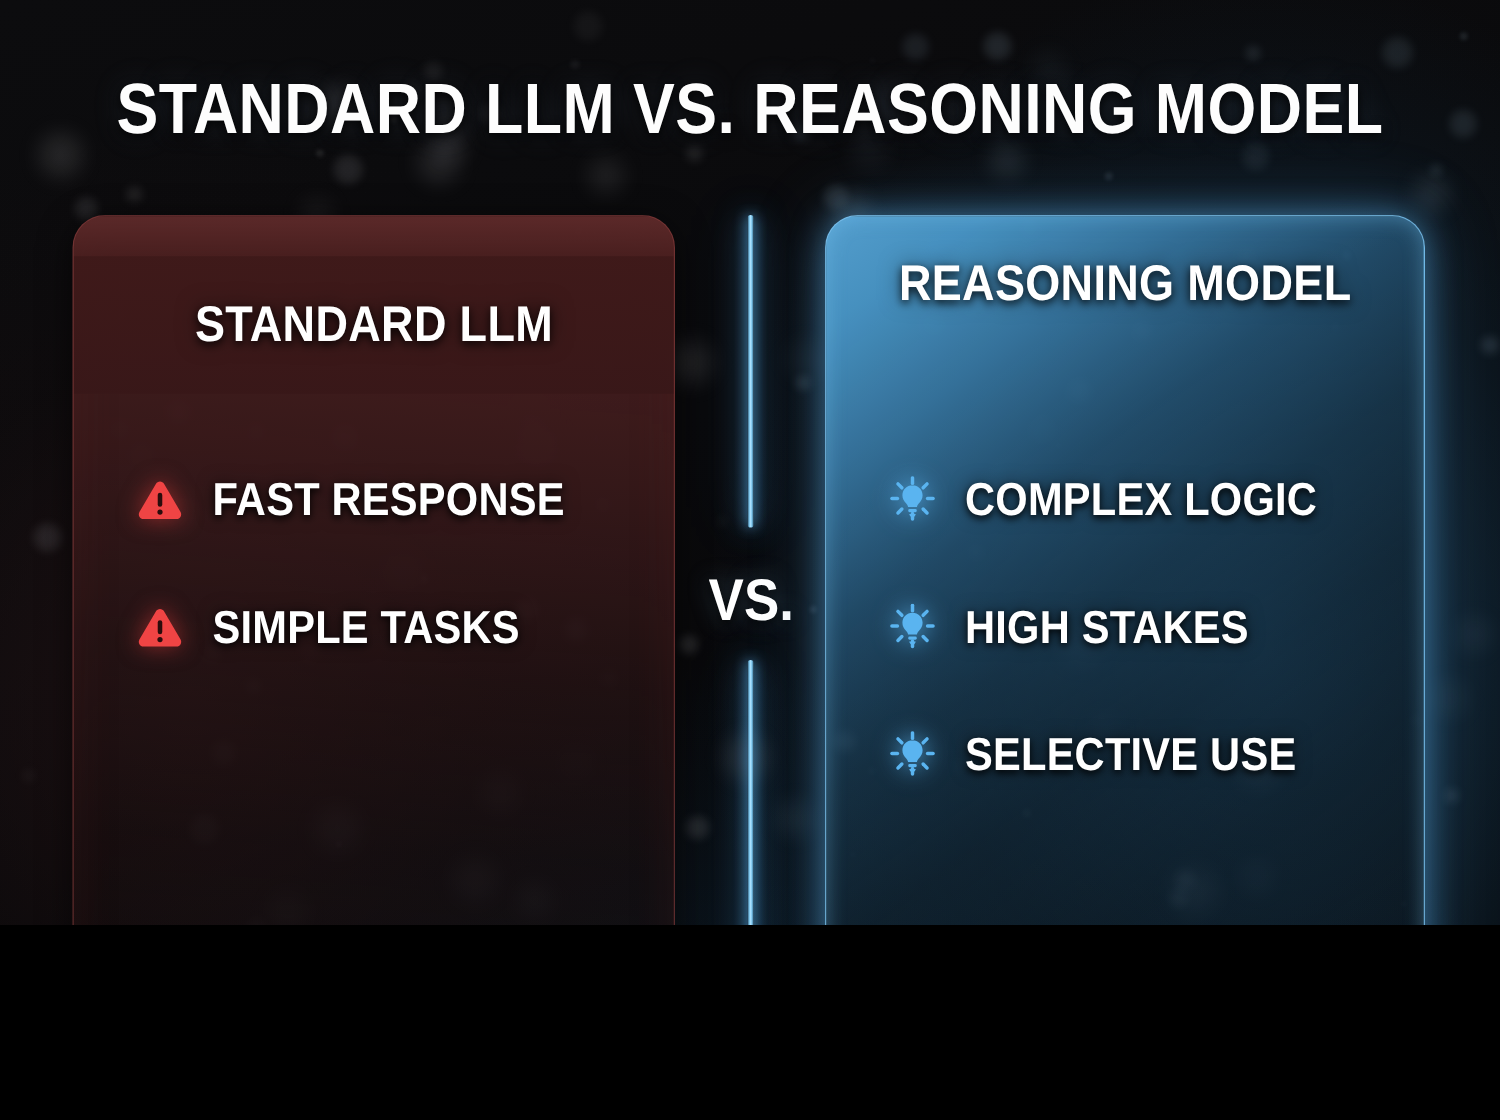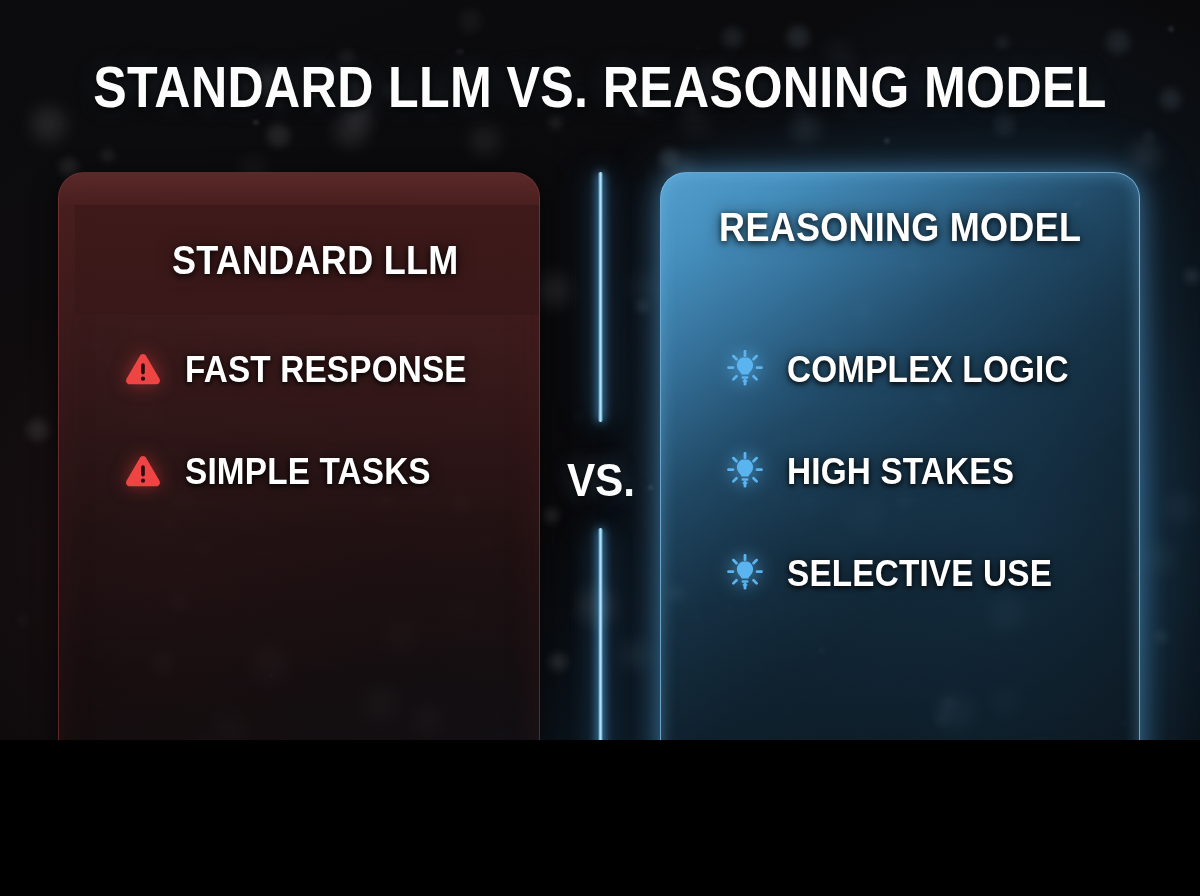--- a/index.html
+++ b/index.html
@@ -57,21 +57,21 @@
       linear-gradient(184deg,
         rgba(78,34,34,0.96) 0%,
         rgba(72,31,31,0.95) 13%,
         rgba(58,26,27,0.86) 34%,
         rgba(40,20,21,0.70) 56%,
         rgba(26,15,16,0.55) 76%,
         rgba(18,12,13,0.48) 100%);
     box-shadow:0 0 34px rgba(90,30,30,0.25) inset, 0 6px 26px rgba(0,0,0,0.6);
   }
   #panel-left .panel-head{
-    position:absolute; left:16px; top:32px; width:100%; height:110px;
+    position:absolute; left:0; top:32px; width:100%; height:110px;
     background:linear-gradient(180deg, rgba(62,25,25,0.92) 0%, rgba(56,23,24,0.88) 100%);
     display:flex; align-items:center; justify-content:center;
   }
   #panel-left .panel-head-glow{
     position:absolute; left:0; top:0; width:100%; height:32px;
     background:linear-gradient(180deg, rgba(96,44,44,0.75) 0%, rgba(74,31,31,0.6) 100%);
   }
 
   
   #panel-right{
@@ -106,23 +106,23 @@
     text-shadow:0 2px 7px rgba(0,0,0,0.85), 0 0 18px rgba(0,0,0,0.5);
     white-space:nowrap;
   }
 
   
   .list{
     position:absolute; left:0; top:176px; width:100%;
     display:flex; flex-direction:column;
   }
   .list-item{
-    display:flex; align-items:flex-start;
+    display:flex; align-items:center;
     height:102px;
-    padding-left:64px;
+    padding-left:49px;
   }
   .item-icon{
     width:40px; height:40px; flex:0 0 40px;
     display:flex; align-items:center; justify-content:center;
     margin-right:22px;
   }
   .item-label{
     font-size:37px; font-weight:700; color:#ffffff;
     letter-spacing:0.2px;
     font-family:"Liberation Sans Narrow","Liberation Sans",sans-serif;

